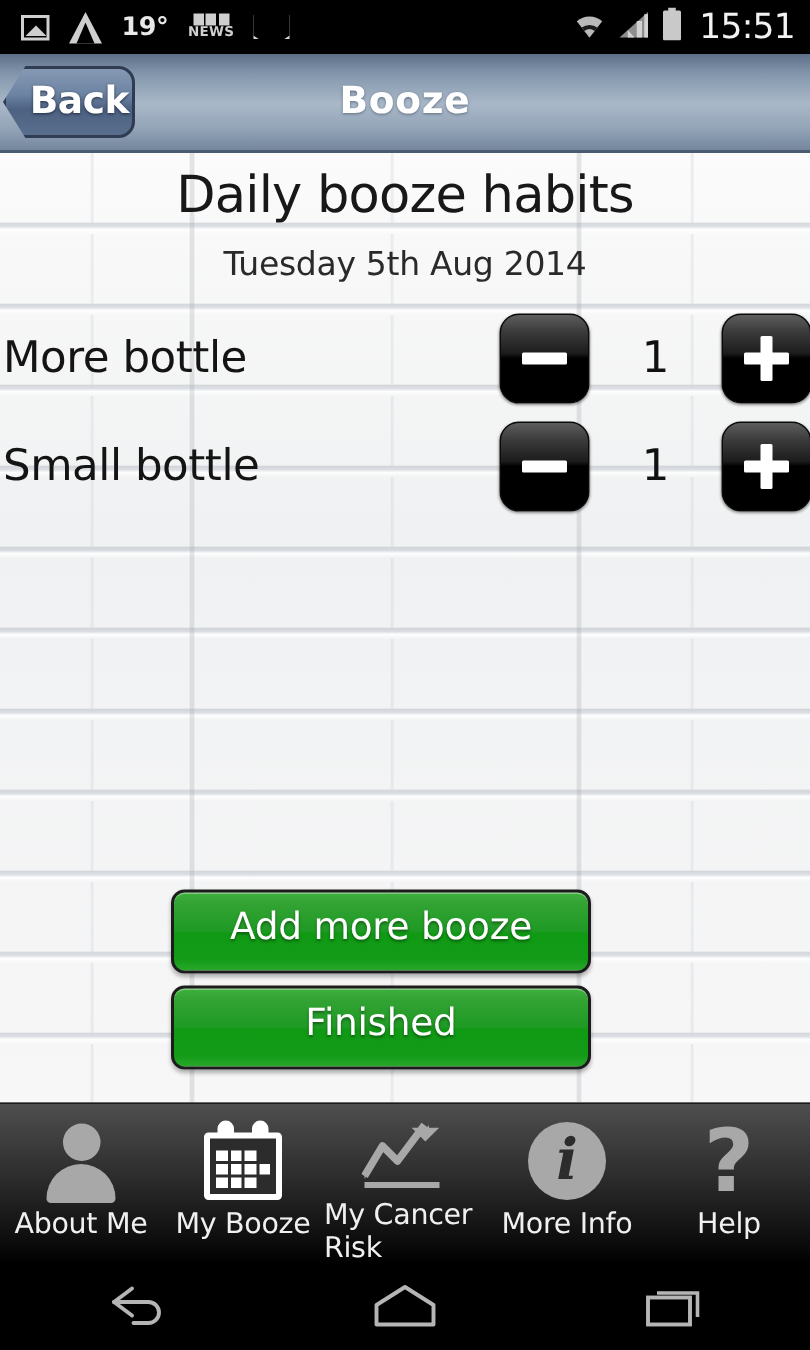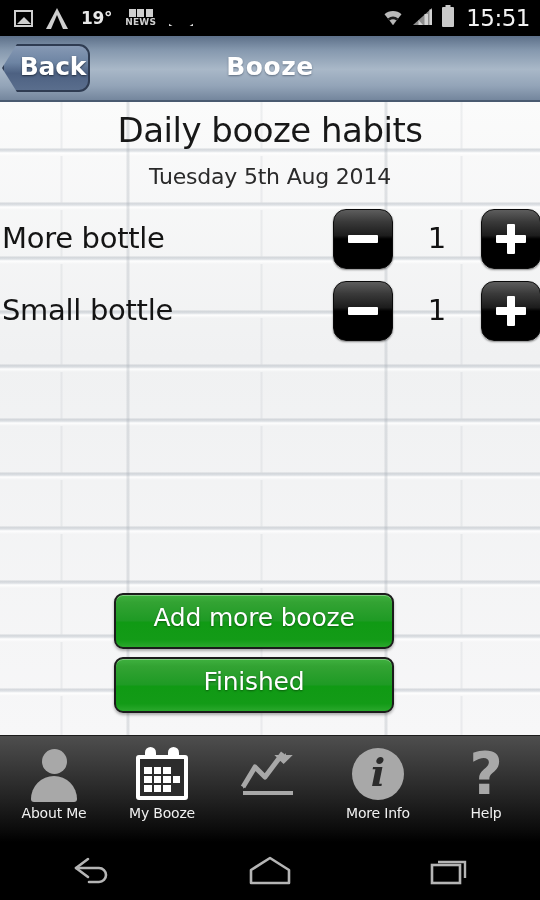--- a/index.html
+++ b/index.html
@@ -356,21 +356,21 @@
     padding-top: 8px;
     cursor: pointer;
   }
   .tab-icon {
     height: 60px;
     display: flex;
     align-items: center;
     justify-content: center;
   }
   .tab-label {
-    font-size: 14px;
+    font-size: 19px;
     color: #f0f0f0;
     letter-spacing: -0.2px;
     margin-top: 1px;
   }
 
   
   .ic-person { position: relative; width: 52px; height: 54px; }
   .ic-person .head {
     position: absolute;
     left: 50%; top: 2px;
@@ -589,20 +589,21 @@
       <span class="tab-icon">
         <span class="ic-chart">
           <svg width="58" height="54" viewBox="0 0 58 54">
             <path d="M2 48 L2 44 L52 44 L52 48 Z" fill="#a8a8a8"></path>
             <path d="M2 42 L14 22 L24 32 L40 8 L37 14 L45 14 L45 6 L41.5 10 L40 8 L24 28 L14 18 L2 38 Z" fill="#a8a8a8"></path>
             <path d="M2 40 L14 20 L24 30 L42 6" stroke="#a8a8a8" stroke-width="5" fill="none" stroke-linejoin="round"></path>
             <path d="M48 3 L48 16 L35 16 Z" fill="#a8a8a8" transform="rotate(45 44 10)"></path>
           </svg>
         </span>
       </span>
+      <span class="tab-label">My Cancer Risk</span>
     </div>
 
     <div class="tab">
       <span class="tab-icon">
         <span class="ic-info">i</span>
       </span>
       <span class="tab-label">More Info</span>
     </div>
 
     <div class="tab">

